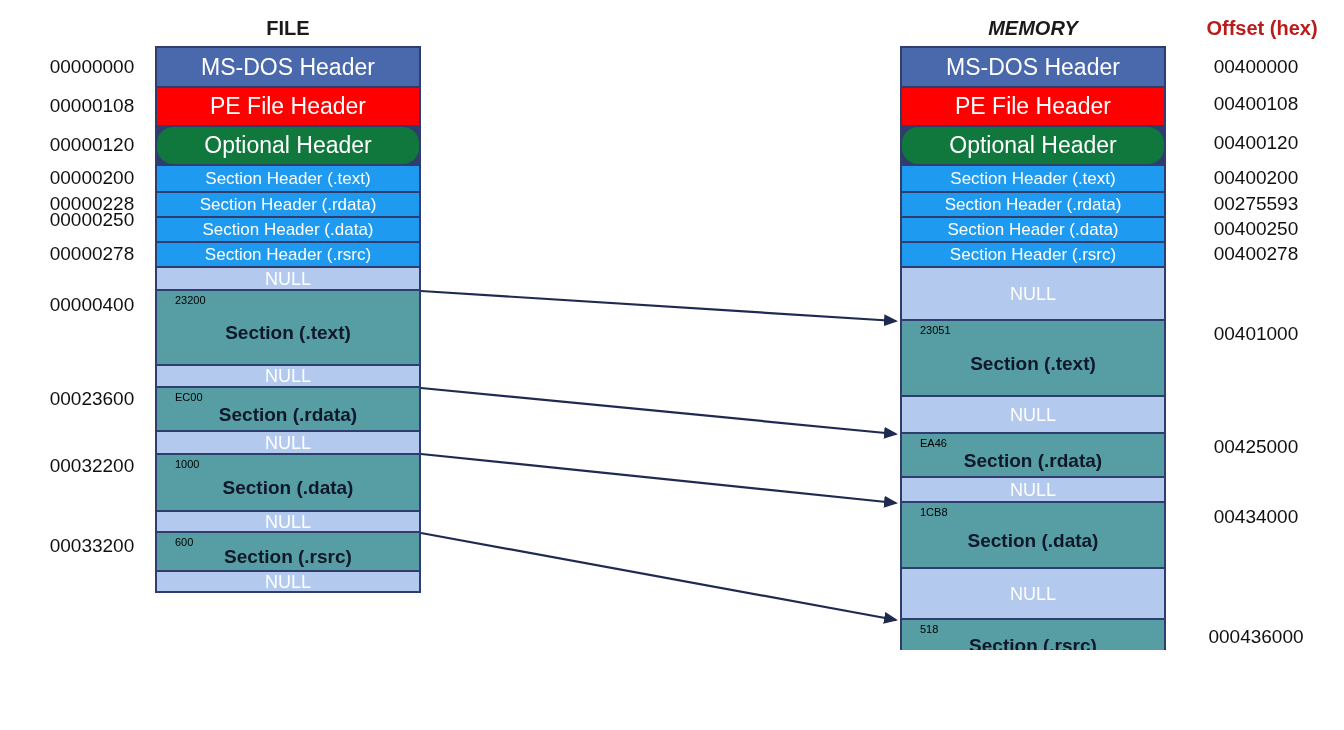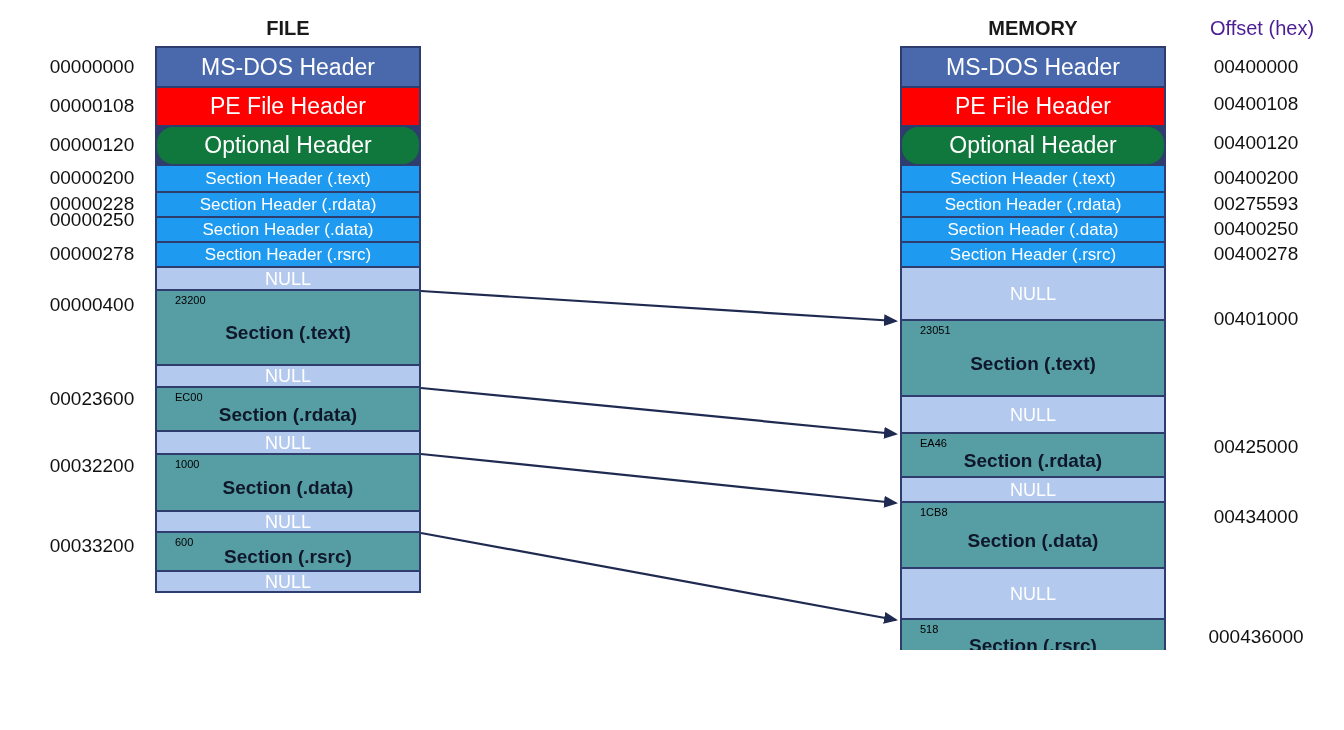--- a/index.html
+++ b/index.html
@@ -16,22 +16,22 @@
     overflow: hidden;
   }
   .title {
     position: absolute;
     text-align: center;
     font-size: 20px;
     color: #1a1a1a;
     top: 17px;
   }
   .title-file   { left: 155px; width: 266px; font-weight: bold; }
-  .title-memory { left: 900px; width: 266px; font-weight: bold; }
-  .title-offset { left: 1192px; width: 140px; font-weight: normal; color: #4c1d95; }
+  .title-memory { left: 900px; width: 266px; font-weight: bold; font-style: italic; }
+  .title-offset { left: 1192px; width: 140px; font-weight: bold; color: #b91c1c; }
 
   .col {
     position: absolute;
     top: 46px;
     width: 266px;
     box-sizing: border-box;
     background: #2f3c6e;       
     padding: 2px;
     display: flex;
     flex-direction: column;
@@ -228,21 +228,21 @@
   <div class="off off-l" style="top:456px">00032200</div>
   <div class="off off-l" style="top:536px">00033200</div>
 
   <div class="off off-r" style="top:57px">00400000</div>
   <div class="off off-r" style="top:94px">00400108</div>
   <div class="off off-r" style="top:133px">00400120</div>
   <div class="off off-r" style="top:168px">00400200</div>
   <div class="off off-r" style="top:194px">00275593</div>
   <div class="off off-r" style="top:219px">00400250</div>
   <div class="off off-r" style="top:244px">00400278</div>
-  <div class="off off-r" style="top:309px">00401000</div>
+  <div class="off off-r" style="top:324px">00401000</div>
   <div class="off off-r" style="top:437px">00425000</div>
   <div class="off off-r" style="top:507px">00434000</div>
   <div class="off off-r" style="top:627px">000436000</div>
 
   <svg class="arrow-layer" viewBox="0 0 1344 730" xmlns="http://www.w3.org/2000/svg">
     <defs>
       <marker id="ah" markerUnits="userSpaceOnUse" markerWidth="14" markerHeight="12" refX="12" refY="6" orient="auto">
         <path d="M0,0 L14,6 L0,12 Z" fill="#1f2a50"></path>
       </marker>
     </defs>

